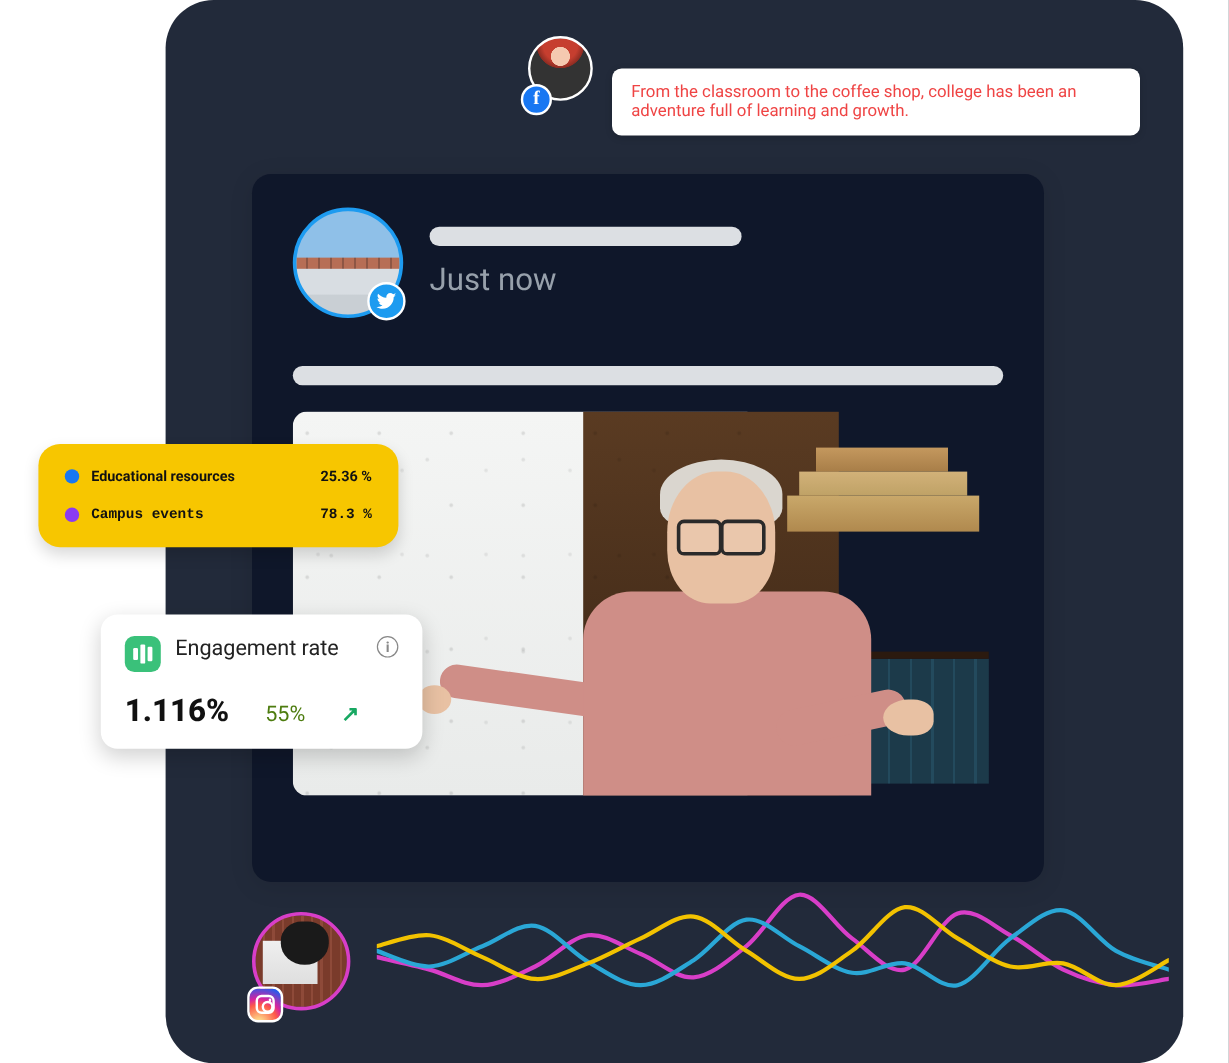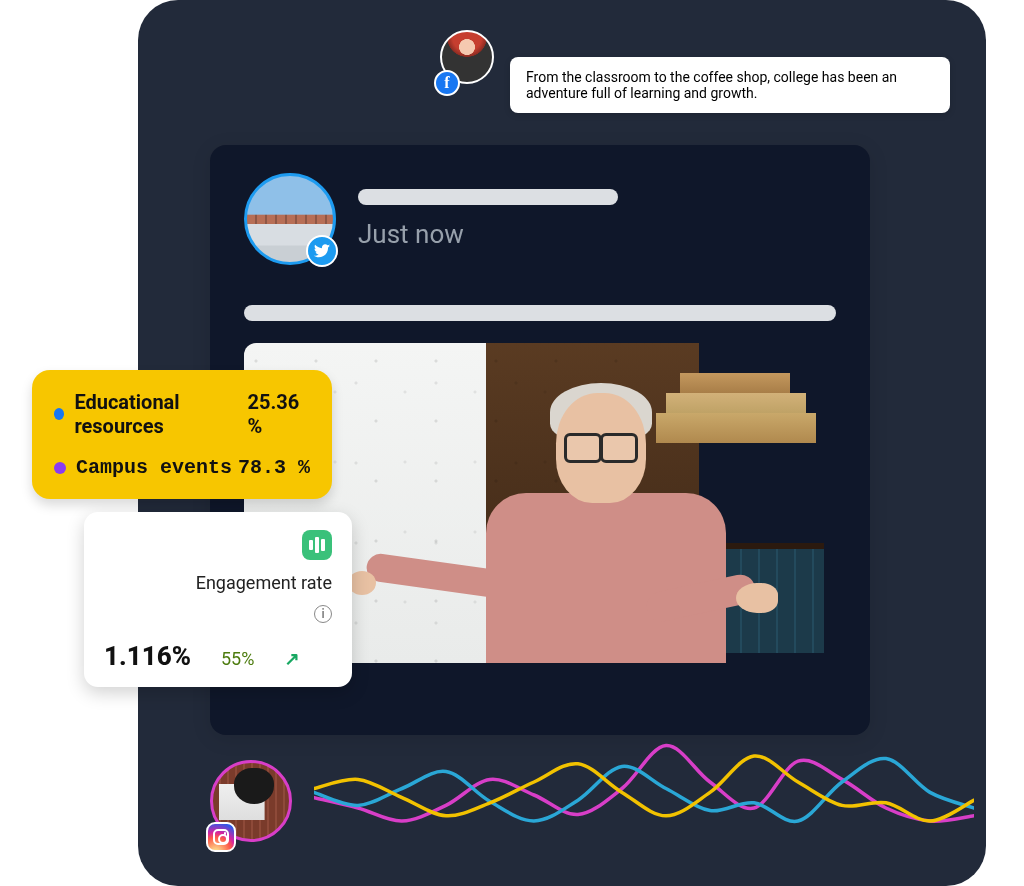--- a/index.html
+++ b/index.html
@@ -37,21 +37,21 @@
   }
   .fb-badge {
     position:absolute; left:-6px; bottom:-6px; width:26px; height:26px;
     border-radius:50%; background:#1877F2; color:#fff;
     display:flex; align-items:center; justify-content:center;
     font-weight:700; font-family: Georgia, serif;
     border:2px solid #fff; font-size:16px;
   }
   .speech {
     position:absolute; left:510px; top:57px;
-    width:440px; background:#fff; color:#000000;
+    width:440px; background:#fff; color:#ef4444;
     border-radius:8px; padding:12px 16px; font-size:14px;
     box-shadow:0 2px 6px rgba(0,0,0,.15);
   }
   .speech::before {
     content:""; position:absolute; left:-8px; top:14px;
     border:8px solid transparent; border-right-color:#fff;
   }
   
   .card {
     position:absolute; left:210px; top:145px;
@@ -148,33 +148,33 @@
   .teacher .hand-r {
     position:absolute; right:-52px; top:200px; width:42px; height:30px;
     background:#e8c1a3; border-radius:50% 40% 40% 50%;
   }
   
   .stats-yellow {
     position:absolute; left:32px; top:370px; width:300px;
     background:#f7c600; border-radius:18px; padding:20px 22px;
     box-shadow:0 6px 12px rgba(0,0,0,.15);
   }
-  .stats-row { display:flex; align-items:flex-start; justify-content:space-between; font-weight:700; font-size:20px; color:#111; }
+  .stats-row { display:flex; align-items:flex-start; justify-content:space-between; font-weight:700; font-size:12px; color:#111; }
   .stats-row + .stats-row { margin-top:18px;font-family:Liberation Mono, monospace; }
   .stats-label { display:flex; align-items:center; gap:10px; }
   .dot { width:12px; height:12px; border-radius:50%; display:inline-block;}
   .dot-blue { background:#1877F2; }
   .dot-purple { background:#8a3bf2; }
   
   .engage {
     position:absolute; left:84px; top:512px; width:268px;
     background:#fff; border-radius:14px; padding:18px 20px 16px;
     box-shadow:0 6px 18px rgba(0,0,0,.18);
   }
-  .engage-head { display:flex; align-items:flex-end; gap:12px; color:#222; font-size:18px;flex-direction:column;}
+  .engage-head { display:flex; align-items:flex-start; gap:12px; color:#222; font-size:18px;}
   .eng-icon { width:30px; height:30px; border-radius:8px; background:#3ac17a; display:flex; align-items:center; justify-content:center; gap:2px; padding:0 6px;}
   .eng-icon span { width:4px; background:#fff; border-radius:1px;}
   .eng-icon span:nth-child(1){height:10px;} .eng-icon span:nth-child(2){height:16px;} .eng-icon span:nth-child(3){height:12px;}
   .info-icon { width:18px; height:18px; border:1.5px solid #888; border-radius:50%; margin-left:auto; display:flex; align-items:center; justify-content:center; font-size:12px; color:#888; font-weight:700;}
   .engage-body { display:flex; align-items:baseline; gap:30px; margin-top:18px;}
   .eng-big { font-size:26px; font-weight:800; color:#111;}
   .eng-pct { font-size:18px; color:#4d7c0f;}
   .eng-arrow { color:#18a862; font-size:18px; font-weight:700;}
   
   .waves {

